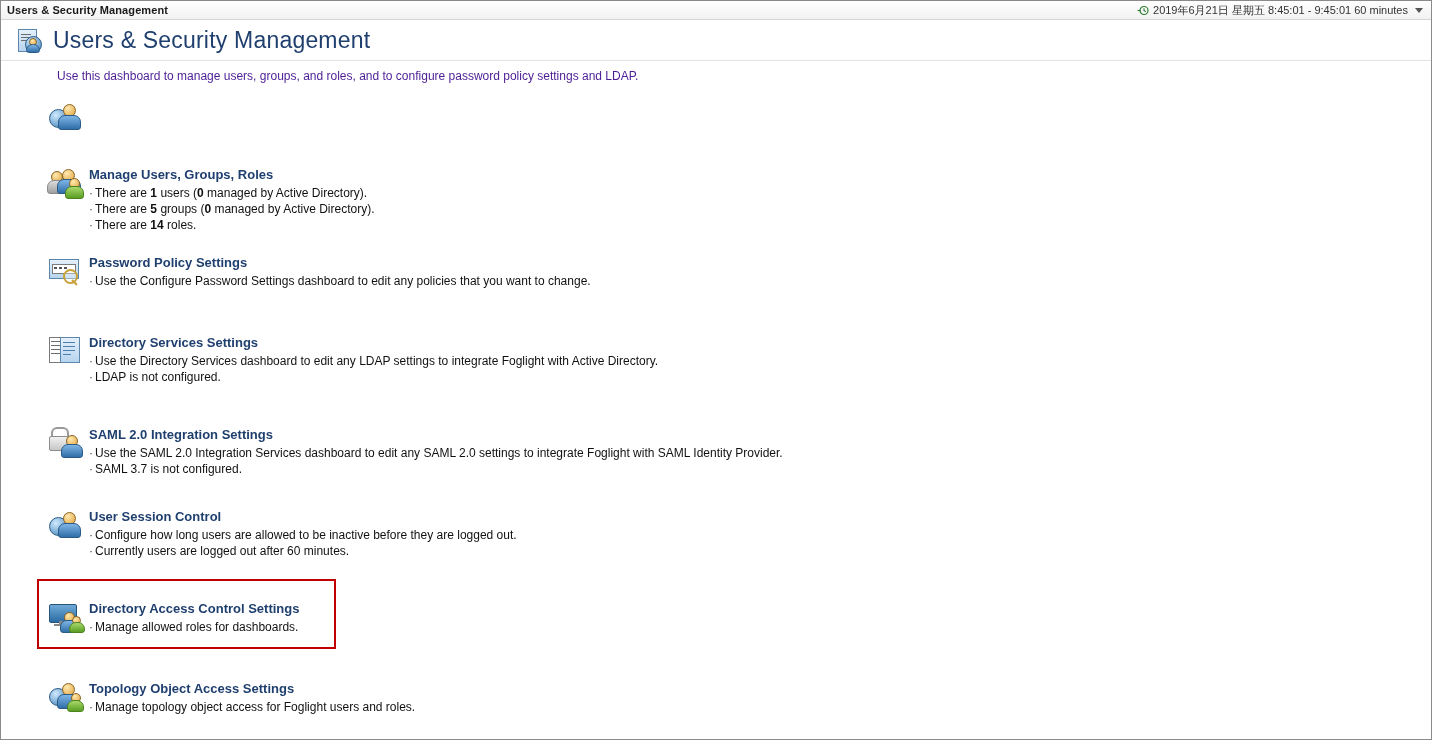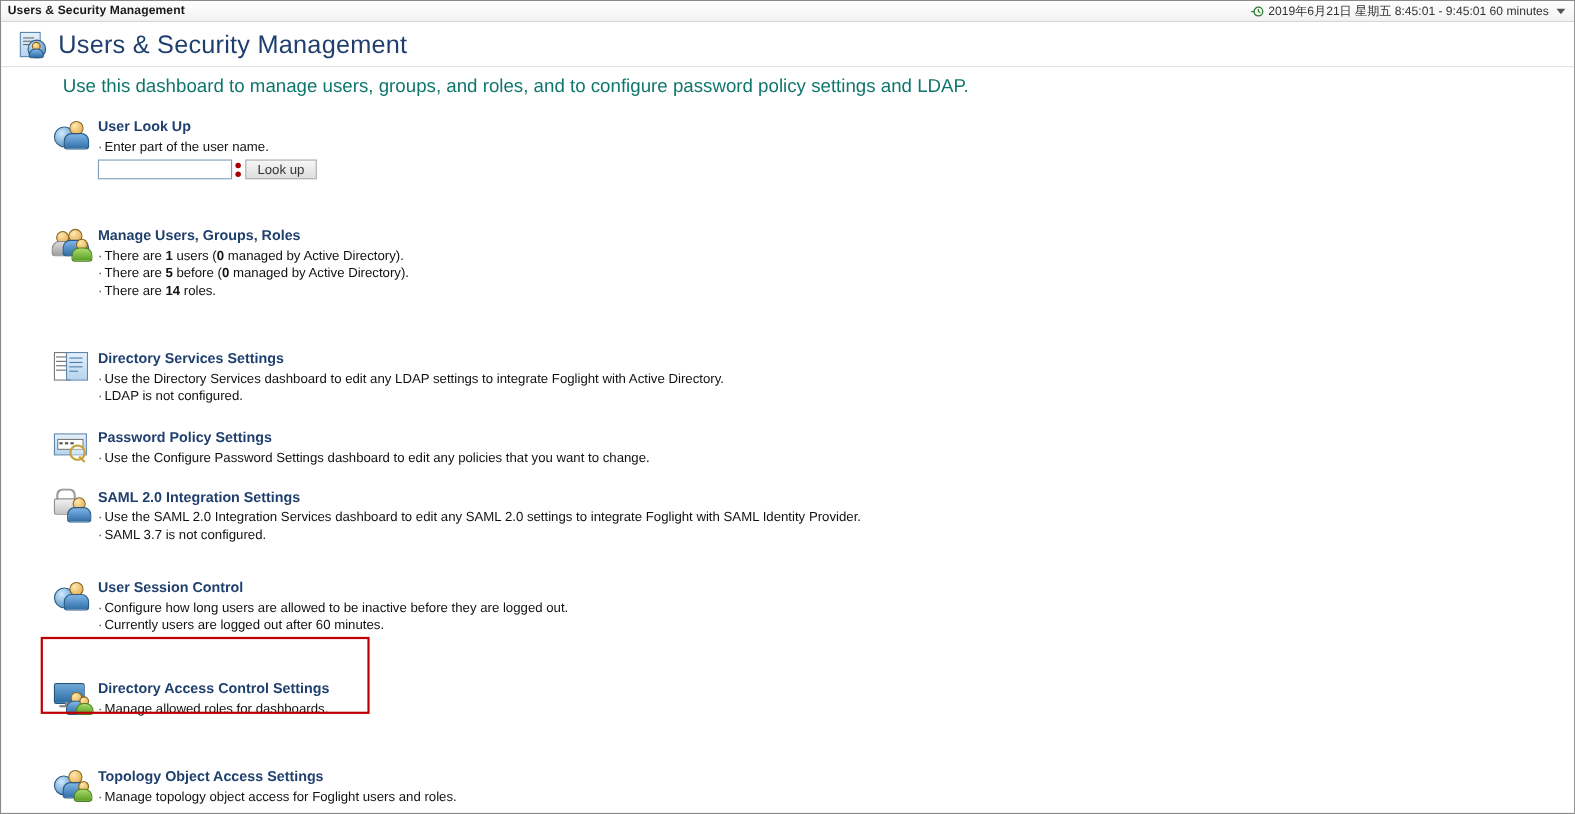--- a/index.html
+++ b/index.html
@@ -72,22 +72,22 @@
     border-bottom: 1px solid #e2e2e2;
   }
   .page-title {
     font-size: 23px;
     color: #1f3f6e;
     font-weight: normal;
     letter-spacing: 0.2px;
   }
   .intro {
     padding: 8px 0 0 56px;
-    font-size: 17px;
-    color: #0f766e;
+    font-size: 12px;
+    color: #4c1d95;
   }
   
   .sections {
     padding: 6px 0 0 0;
   }
   .section {
     position: relative;
     display: flex;
     align-items: flex-start;
     padding: 0 0 0 48px;
@@ -297,56 +297,62 @@
   <div class="sections">
 
     <div class="section" style="margin-top:10px;">
       <div class="sec-icon">
         <div class="ic">
           <div class="globe" style="left:0px;top:8px;width:17px;height:17px;"></div>
           <div class="person-head" style="left:14px;top:3px;width:11px;height:11px;"></div>
           <div class="person-body" style="left:9px;top:14px;width:21px;height:13px;"></div>
         </div>
       </div>
-      <div class="sec-body">
-        <div class="sec-title">User Look Up</div>
-        <div class="bullet-line"><span class="dot">·</span><span>Enter part of the user name.</span></div>
-        <div class="lookup-row">
-          <input class="lookup-input" type="text" value="" placeholder="" style="">
-          <span class="req-dots">
-              <i></i>
-              <i></i>
-            </span>
-          <button class="lookup-btn">Look up</button>
-        </div>
-      </div>
-    </div>
-
-    <div class="section" style="margin-top:41px;">
+    </div>
+
+    <div class="section" style="margin-top:30px;">
       <div class="sec-icon">
         <div class="ic">
           <div class="person-head" style="left:2px;top:4px;width:10px;height:10px;"></div>
           <div class="person-body grey" style="left:-2px;top:13px;width:18px;height:12px;"></div>
           <div class="person-head" style="left:13px;top:2px;width:11px;height:11px;"></div>
           <div class="person-body" style="left:8px;top:12px;width:22px;height:13px;"></div>
           <div class="person-head" style="left:20px;top:11px;width:9px;height:9px;"></div>
           <div class="person-body green" style="left:16px;top:19px;width:17px;height:11px;"></div>
         </div>
       </div>
       <div class="sec-body">
         <div class="sec-title">Manage Users, Groups, Roles</div>
         <div class="bullet-line">
           <span class="dot">·</span><span>There are </span><span class="b">1</span><span> users (</span><span class="b">0</span><span> managed by Active Directory).</span>
         </div>
         <div class="bullet-line">
-          <span class="dot">·</span><span>There are </span><span class="b">5</span><span> before (</span><span class="b">0</span><span> managed by Active Directory).</span>
+          <span class="dot">·</span><span>There are </span><span class="b">5</span><span> groups (</span><span class="b">0</span><span> managed by Active Directory).</span>
         </div>
         <div class="bullet-line">
           <span class="dot">·</span><span>There are </span><span class="b">14</span><span> roles.</span>
         </div>
+      </div>
+    </div>
+
+    <div class="section" style="margin-top:20px;">
+      <div class="sec-icon">
+        <div class="ic">
+          <div class="sheet-blue" style="left:0px;top:4px;width:28px;height:18px;"></div>
+          <div class="sheet" style="left:3px;top:9px;width:22px;height:8px;"></div>
+          <div class="bar" style="left:5px;top:12px;width:3px;height:2px;background:#555;"></div>
+          <div class="bar" style="left:10px;top:12px;width:3px;height:2px;background:#555;"></div>
+          <div class="bar" style="left:15px;top:12px;width:3px;height:2px;background:#555;"></div>
+          <div class="magnifier" style="left:14px;top:14px;width:11px;height:11px;"></div>
+          <div class="mag-handle" style="left:23px;top:24px;width:7px;"></div>
+        </div>
+      </div>
+      <div class="sec-body">
+        <div class="sec-title">Password Policy Settings</div>
+        <div class="bullet-line"><span class="dot">·</span><span>Use the Configure Password Settings dashboard to edit any policies that you want to change.</span></div>
       </div>
     </div>
 
     <div class="section" style="margin-top:44px;">
       <div class="sec-icon">
         <div class="ic">
           <div class="sheet" style="left:0px;top:2px;width:13px;height:24px;"></div>
           <div class="bar" style="left:2px;top:6px;width:9px;"></div>
           <div class="bar" style="left:2px;top:10px;width:9px;"></div>
           <div class="bar" style="left:2px;top:14px;width:9px;"></div>
@@ -358,39 +364,21 @@
           <div class="bar" style="left:14px;top:19px;width:8px;background:#4b7fae;"></div>
         </div>
       </div>
       <div class="sec-body">
         <div class="sec-title">Directory Services Settings</div>
         <div class="bullet-line"><span class="dot">·</span><span>Use the Directory Services dashboard to edit any LDAP settings to integrate Foglight with Active Directory.</span></div>
         <div class="bullet-line"><span class="dot">·</span><span>LDAP is not configured.</span></div>
       </div>
     </div>
 
-    <div class="section" style="margin-top:20px;">
-      <div class="sec-icon">
-        <div class="ic">
-          <div class="sheet-blue" style="left:0px;top:4px;width:28px;height:18px;"></div>
-          <div class="sheet" style="left:3px;top:9px;width:22px;height:8px;"></div>
-          <div class="bar" style="left:5px;top:12px;width:3px;height:2px;background:#555;"></div>
-          <div class="bar" style="left:10px;top:12px;width:3px;height:2px;background:#555;"></div>
-          <div class="bar" style="left:15px;top:12px;width:3px;height:2px;background:#555;"></div>
-          <div class="magnifier" style="left:14px;top:14px;width:11px;height:11px;"></div>
-          <div class="mag-handle" style="left:23px;top:24px;width:7px;"></div>
-        </div>
-      </div>
-      <div class="sec-body">
-        <div class="sec-title">Password Policy Settings</div>
-        <div class="bullet-line"><span class="dot">·</span><span>Use the Configure Password Settings dashboard to edit any policies that you want to change.</span></div>
-      </div>
-    </div>
-
-    <div class="section" style="margin-top:18px;">
+    <div class="section" style="margin-top:40px;">
       <div class="sec-icon">
         <div class="ic">
           <div class="lock-shackle" style="left:2px;top:0px;width:14px;height:10px;"></div>
           <div class="lock-body" style="left:0px;top:9px;width:18px;height:13px;"></div>
           <div class="person-head" style="left:17px;top:8px;width:10px;height:10px;"></div>
           <div class="person-body" style="left:12px;top:17px;width:20px;height:12px;"></div>
         </div>
       </div>
       <div class="sec-body">
         <div class="sec-title">SAML 2.0 Integration Settings</div>

